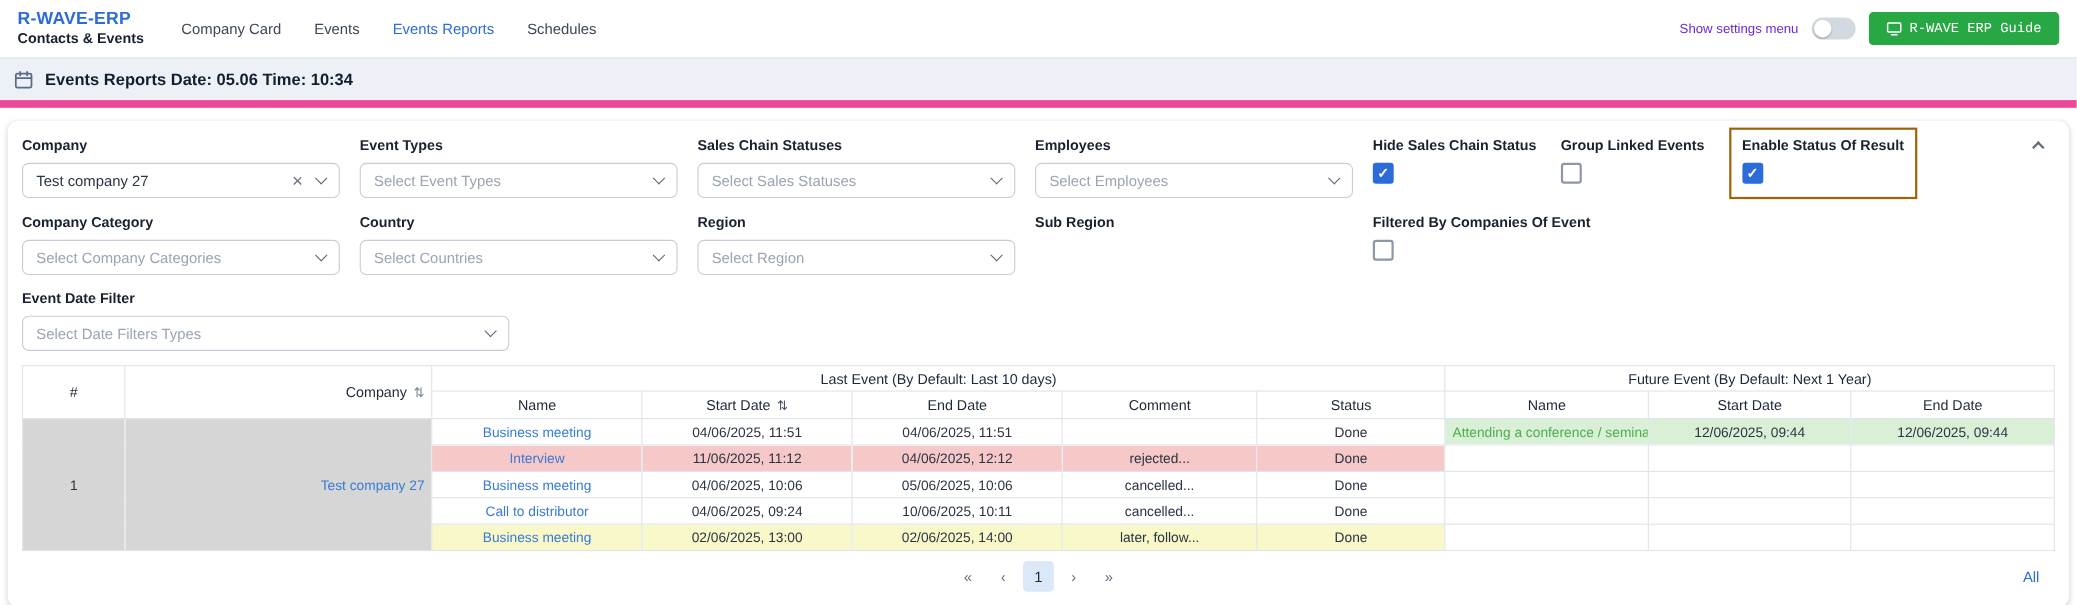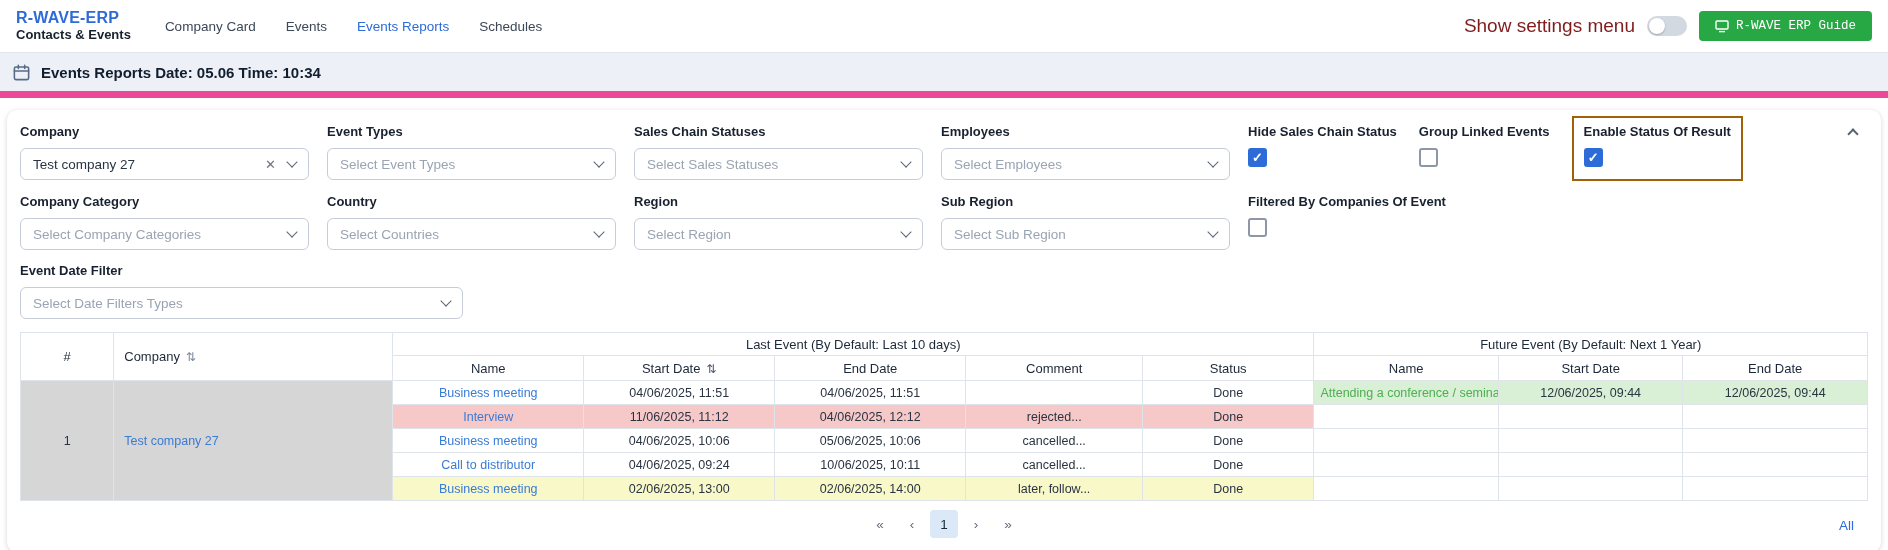--- a/index.html
+++ b/index.html
@@ -11,21 +11,21 @@
   }
 
   
   .topbar { height:52px; display:flex; align-items:center; padding:0 16px; background:#fff; }
   .brand { font-size:16px; font-weight:700; color:var(--accent); letter-spacing:.2px; line-height:1.1; }
   .brand-sub { font-size:13px; font-weight:700; color:#16212e; line-height:1.2; }
   .nav { display:flex; gap:30px; margin-left:34px; font-size:13.5px; color:#3c4757; }
   .nav-item { cursor:pointer; white-space:nowrap; }
   .nav-item.active { color:var(--accent); }
   .topbar-right { margin-left:auto; display:flex; align-items:center; gap:12px; }
-  .toggle-label { font-size:19px; color:#7f1d1d; }
+  .toggle-label { font-size:12px; color:#6d28d9; }
   .toggle { width:40px; height:20px; background:#d3d9e1; border-radius:10px; position:relative; cursor:pointer; display:inline-block; }
   .toggle-knob { position:absolute; left:2px; top:2px; width:16px; height:16px; background:#fff; border-radius:50%; box-shadow:0 1px 2px rgba(0,0,0,.25); }
   .guide-btn { display:flex; align-items:center; gap:7px; background:var(--green-btn); color:#fff; border:none; border-radius:4px; font-size:12.5px; padding:8px 16px; cursor:pointer; font-family:Liberation Mono, monospace; white-space:nowrap;justify-content:flex-end; }
 
   
   .datebar { height:46px; background:#edf1f7; border-top:1px solid #e3e8ef; border-bottom:7px solid #ec4899; display:flex; align-items:center; gap:10px; padding:0 12px; }
   .datebar-title { font-size:15px; font-weight:700; color:#121e2d; }
 
   
   .card { margin:12px 7px 0; background:#fff; border-radius:10px; box-shadow:0 1px 5px rgba(16,24,40,.18); padding:14px 13px 4px; position:relative; }
@@ -46,21 +46,21 @@
   .checkbox.checked::after { content:"✓"; color:#fff; font-size:13px; font-weight:700; line-height:1; }
   .highlight-red { border:2px solid #a16207; padding:6px 10px 12px 10px; margin-top:-8px; }
   .wide { width:443px; }
 
   
   .report-table { border-collapse:collapse; width:100%; table-layout:fixed; margin-top:3px; }
   .report-table th, .report-table td { border:1px solid #dfe4ea; font-weight:400; overflow:hidden; white-space:nowrap; }
   .report-table th { font-size:13px; color:#1d2839; padding:3px 6px; height:25px; text-align:center; }
   .group-row th { height:23px; }
   .report-table td { font-size:12.5px; color:#2a3442; padding:2px 6px; height:24px; text-align:center; }
-  th.comp-h, td.comp-c { text-align:left; padding-left:10px; }
+  th.comp-h, td.comp-c { text-align:right; padding-left:10px; }
   td.merged { background:var(--merged-gray); }
   a.link-blue { color:var(--link-blue); cursor:pointer; text-decoration:none; }
   a.link-green { color:var(--link-green); cursor:pointer; text-decoration:none; }
   tr[data-color="pink"] td.ev { background:var(--row-pink); }
   tr[data-color="yellow"] td.ev { background:var(--row-yellow); }
   tr[data-future="green"] td.fut { background:var(--row-green); }
   .sort { color:#7b8698; font-size:12px; margin-left:6px; cursor:pointer; }
   .sort.active { color:#47536a; }
 
   
@@ -174,24 +174,20 @@
     </div>
     <div class="fgroup">
       <div class="flabel">Region</div>
       <div class="fselect">
         <span class="fplaceholder">Select Region</span>
         <span class="chev"></span>
       </div>
     </div>
     <div class="fgroup">
       <div class="flabel">Sub Region</div>
-      <div class="fselect">
-        <span class="fplaceholder">Select Sub Region</span>
-        <span class="chev"></span>
-      </div>
     </div>
     <div class="checkgroup">
       <div class="flabel">Filtered By Companies Of Event</div>
       <span class="checkbox"></span>
     </div>
   </div>
 
   <div class="filter-row">
     <div class="fgroup wide">
       <div class="flabel">Event Date Filter</div>

